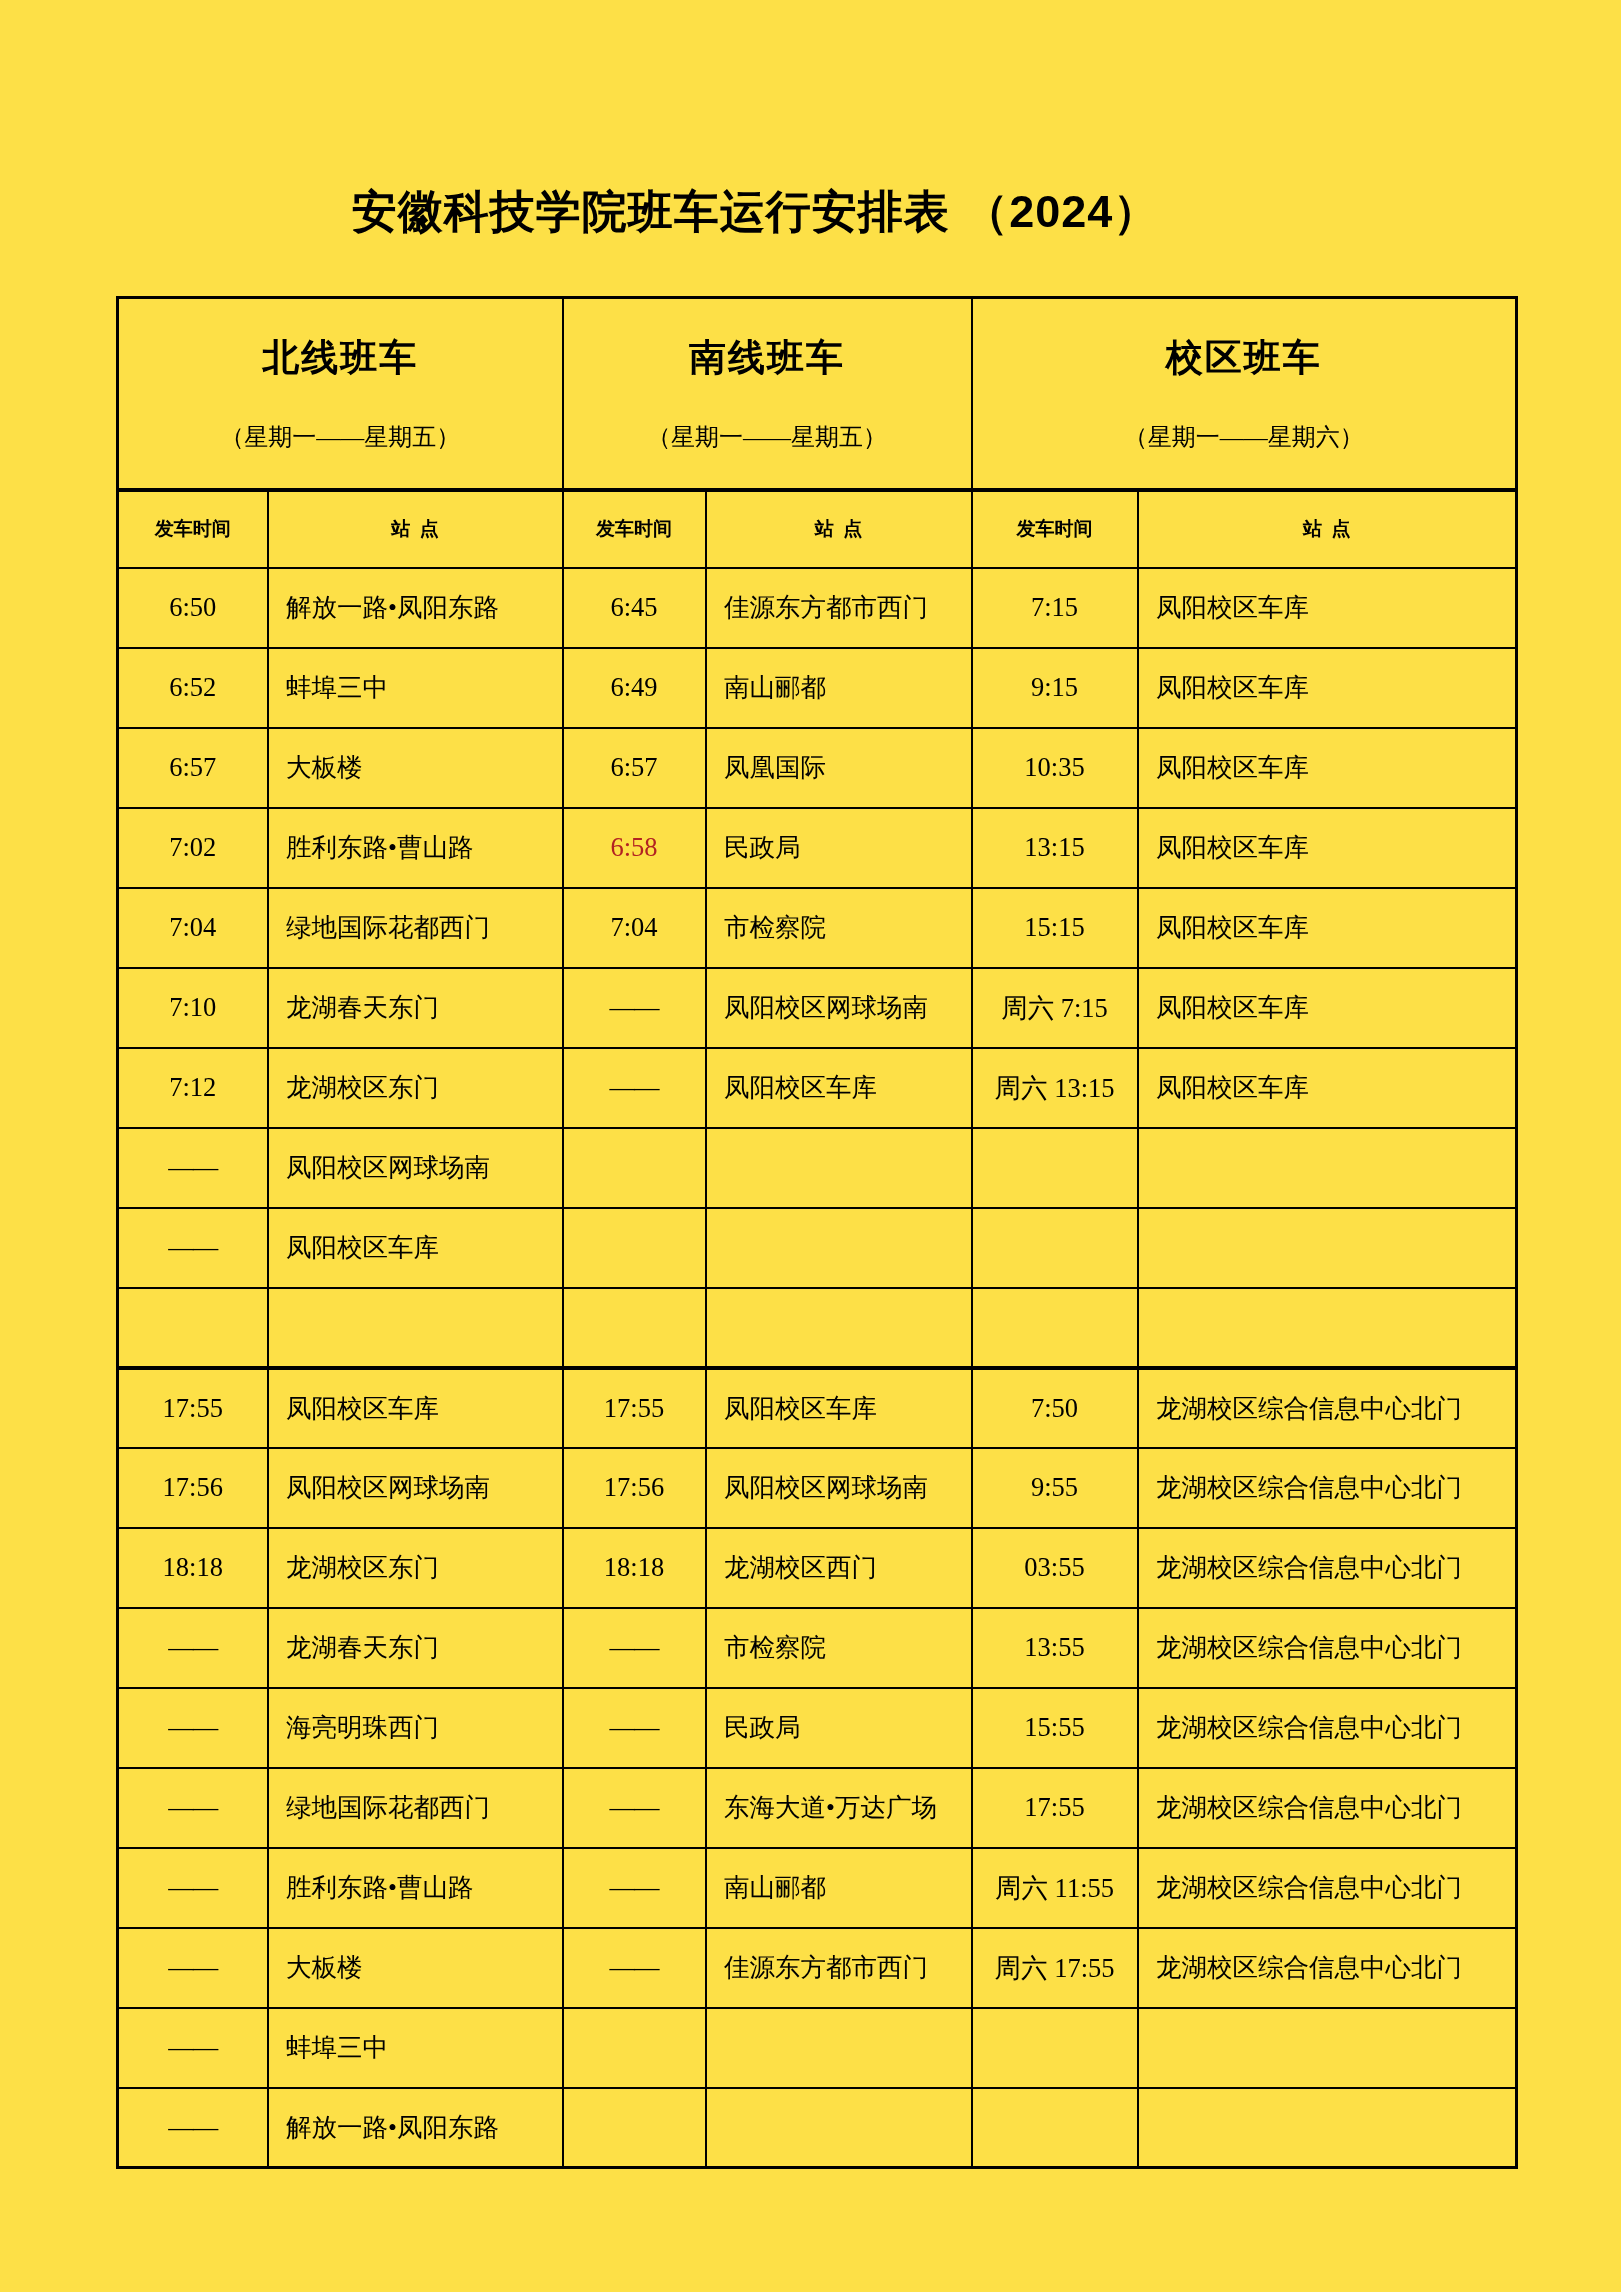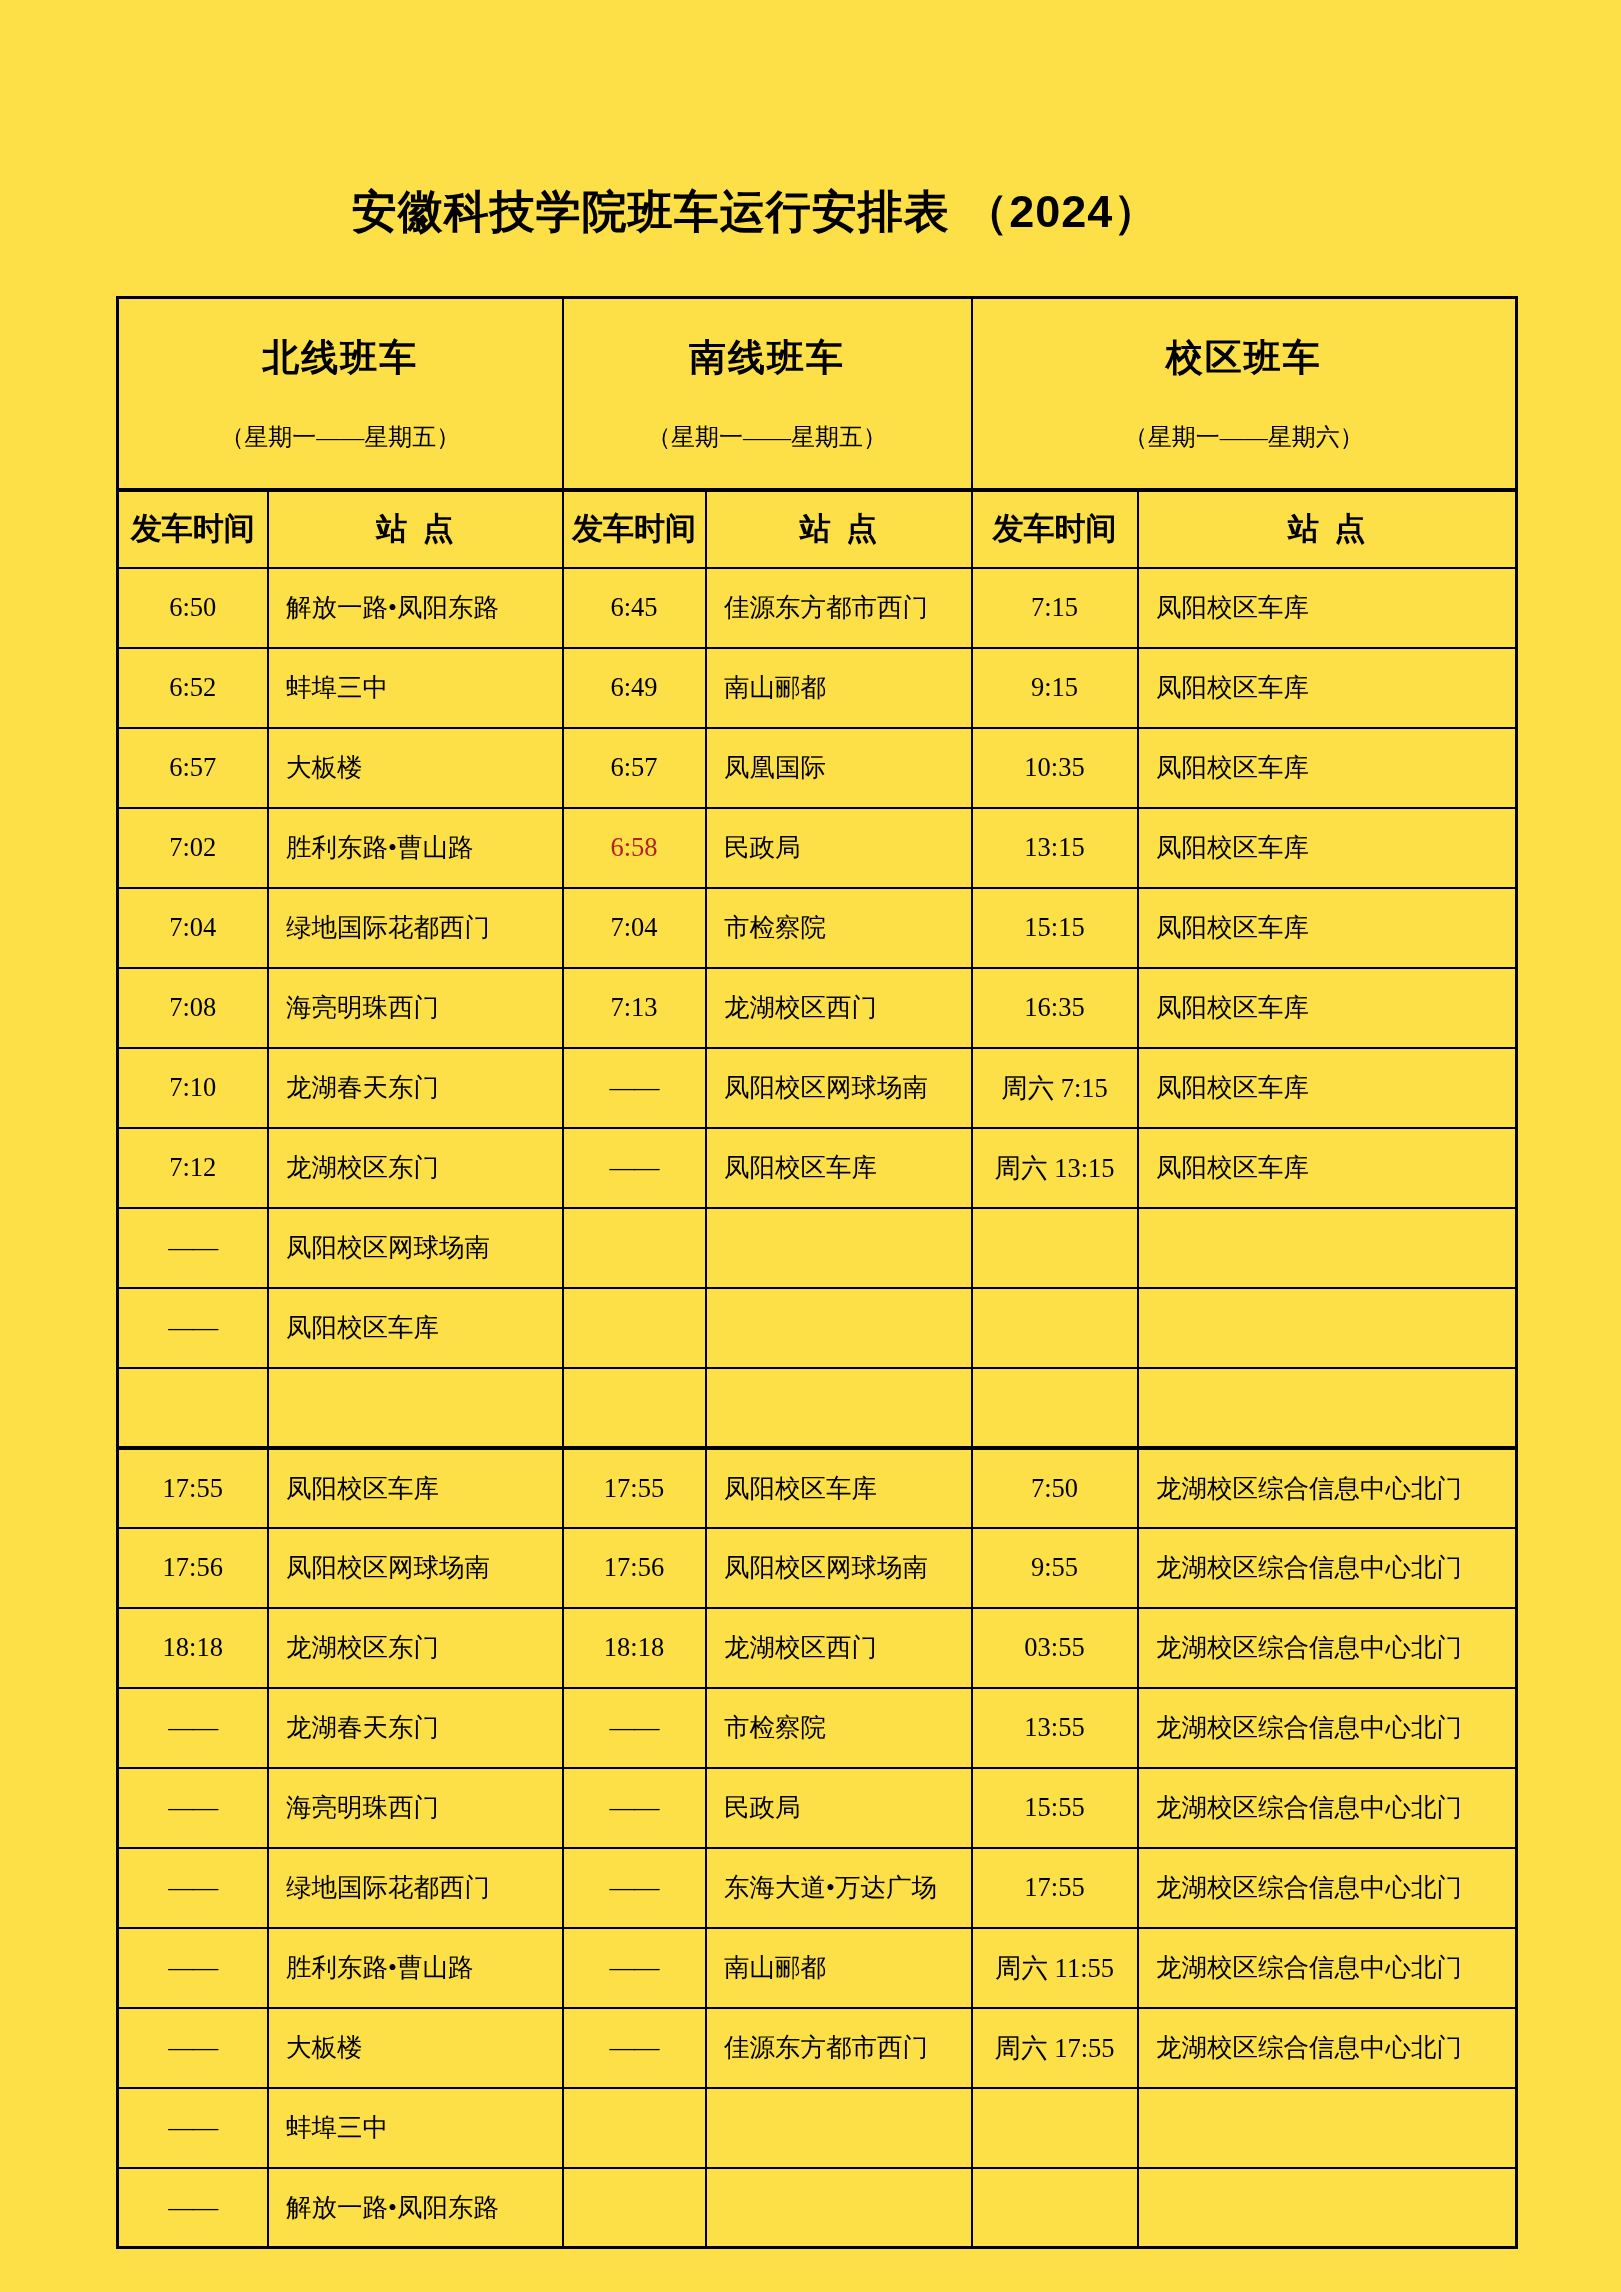--- a/index.html
+++ b/index.html
@@ -62,21 +62,21 @@
     font-size: 24px;
     font-weight: normal;
     margin-top: 5.9px;
     line-height: 1.2;
   }
   
   tr.colhead-row th {
     height: 78px;
     text-align: center;
     font-weight: bold;
-    font-size: 31px;
+    font-size: 19px;
     margin-top: 23px;
   }
   
   tbody td { height: 80px; font-size: 25.5px; }
   td.time-col {
     text-align: center;
     font-size: 26.5px;
   }
   td.station-col {
     text-align: left;
@@ -161,28 +161,20 @@
         </tr>
         <tr>
           <td class="time-col">7:04</td>
           <td class="station-col">绿地国际花都西门</td>
           <td class="time-col group-start">7:04</td>
           <td class="station-col">市检察院</td>
           <td class="time-col group-start">15:15</td>
           <td class="station-col">凤阳校区车库</td>
         </tr>
         <tr>
-          <td class="time-col">7:08</td>
-          <td class="station-col">海亮明珠西门</td>
-          <td class="time-col group-start">7:13</td>
-          <td class="station-col">龙湖校区西门</td>
-          <td class="time-col group-start">16:35</td>
-          <td class="station-col">凤阳校区车库</td>
-        </tr>
-        <tr>
           <td class="time-col">7:10</td>
           <td class="station-col">龙湖春天东门</td>
           <td class="time-col group-start dash">——</td>
           <td class="station-col">凤阳校区网球场南</td>
           <td class="time-col group-start">周六 7:15</td>
           <td class="station-col">凤阳校区车库</td>
         </tr>
         <tr>
           <td class="time-col">7:12</td>
           <td class="station-col">龙湖校区东门</td>

